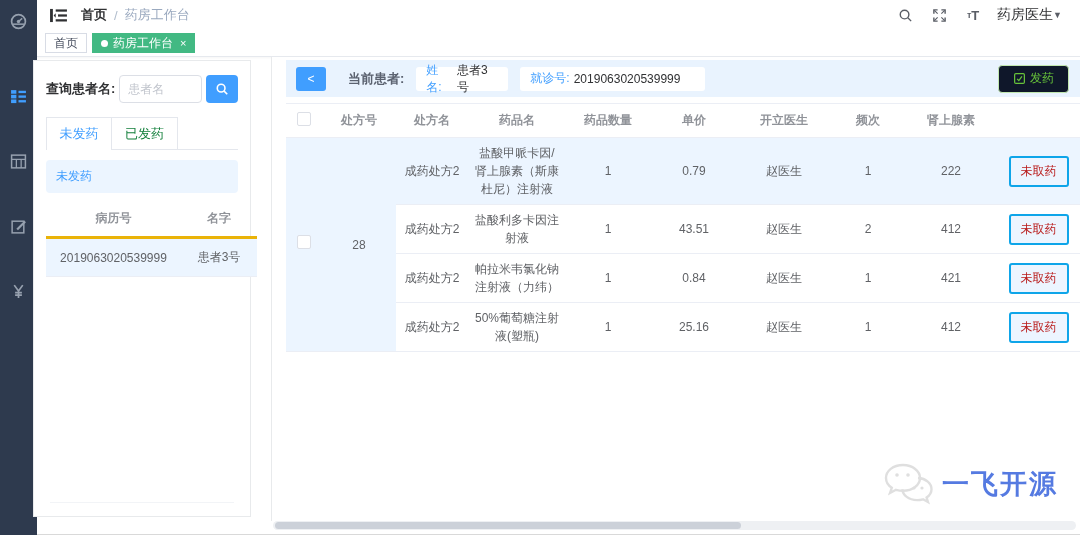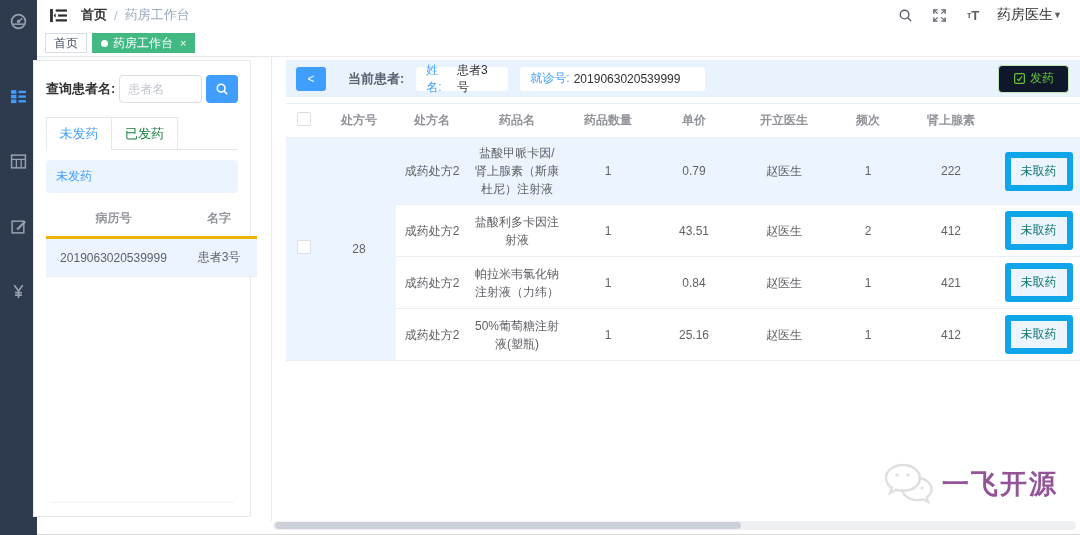--- a/index.html
+++ b/index.html
@@ -68,25 +68,25 @@
 
   
   .rx-table { position:absolute; left:14px; top:46px; width:795px; border-collapse:collapse; table-layout:fixed; font-size:12px; }
   .rx-table th { color:#909399; font-weight:bold; padding:8px 4px; border-bottom:1px solid #ebeef5; border-top:1px solid #ebeef5; text-align:center; background:#fff; }
   .rx-table td { color:#606266; padding:6px 6px; text-align:center; border-bottom:1px solid #ebeef5; background:#fff; line-height:18px; }
   .rx-table td.merged { background:#ecf5ff; }
   .rx-table tr.hl td { background:#ecf5ff; }
   .rx-table tr.r1 td { height:66px; }
   .rx-table tr.rn td { height:45px; }
   .cb { width:14px; height:14px; border:1px solid #dcdfe6; border-radius:2px; background:#fff; display:inline-block; cursor:pointer; }
-  .mini-btn { background:#ecf5ff; border:6px solid #0ea5e9; color:#0f766e; border-radius:3px; font-size:12px; padding:5px 10px; cursor:pointer; white-space:nowrap; }
+  .mini-btn { background:#ecf5ff; border:2px solid #0ea5e9; color:#b91c1c; border-radius:3px; font-size:12px; padding:5px 10px; cursor:pointer; white-space:nowrap; }
 
   
   .watermark { position:absolute; right:22px; bottom:15px; display:flex; align-items:center; gap:8px; opacity:.75; }
-  .wm-text { font-size:27px; font-weight:bold; color:#701a75; letter-spacing:2px; text-shadow:1px 1px 0 #fff; }
+  .wm-text { font-size:27px; font-weight:bold; color:#1d4ed8; letter-spacing:2px; text-shadow:1px 1px 0 #fff; }
 
   
   .hscroll-track { position:absolute; left:273px; top:521px; width:803px; height:9px; background:#eef0f3; border-radius:5px; }
   .hscroll-thumb { position:absolute; left:2px; top:1px; width:58%; height:7px; background:#ccd1d9; border-radius:4px; cursor:grab; }
 </style>
 </head>
 <body>
 
 <div class="app">
 

